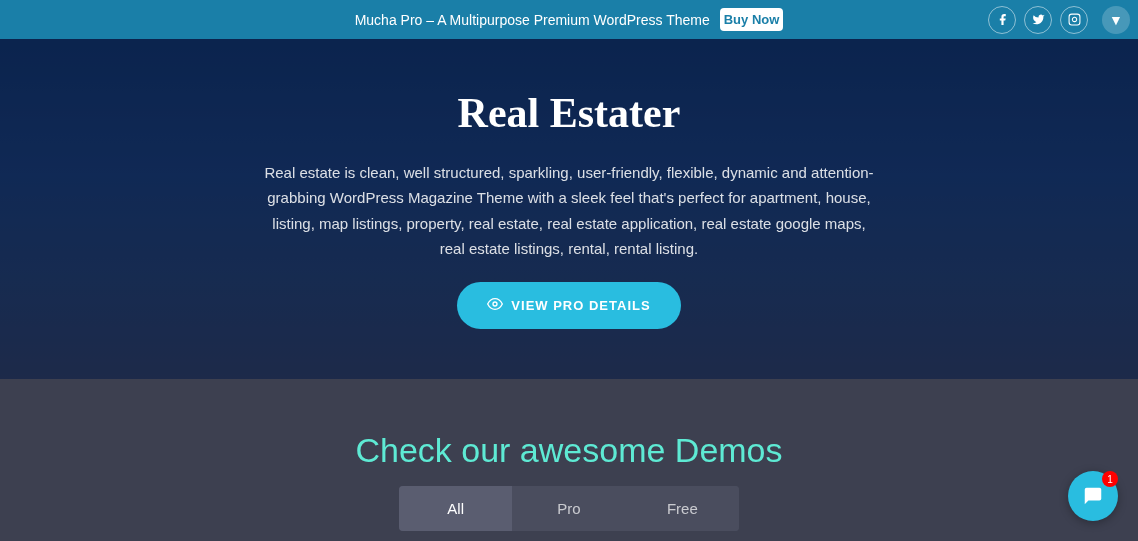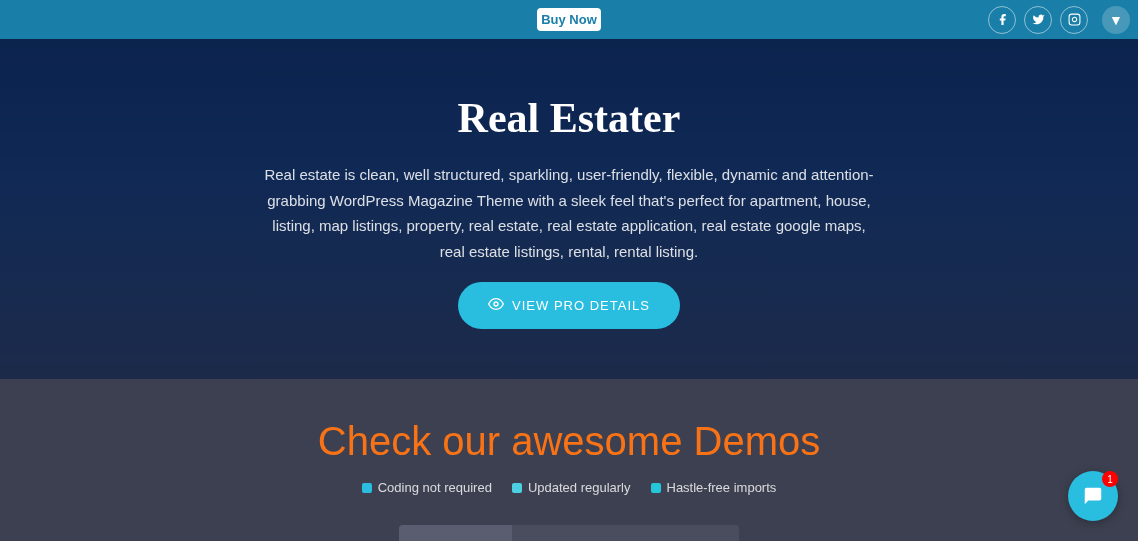--- a/index.html
+++ b/index.html
@@ -68,21 +68,21 @@
       justify-content: center;
     }
 
     
     .hero {
       background: linear-gradient(to bottom, #0d2d5a 0%, #1a3a6b 40%, #2a3f60 70%, #3a3d50 100%);
       min-height: 340px;
       display: flex;
       flex-direction: column;
       align-items: center;
-      justify-content: flex-end;
+      justify-content: space-between;
       padding: 50px 100px;
       text-align: center;
       position: relative;
       overflow: hidden;
     }
     .hero::before {
       content: '';
       position: absolute;
       inset: 0;
       background: rgba(10, 30, 70, 0.6);
@@ -103,43 +103,44 @@
       max-width: 620px;
       margin-bottom: 18px;
     }
     .view-pro-btn {
       background: #29bde0;
       color: #fff;
       border: none;
       border-radius: 30px;
       padding: 14px 30px;
       font-size: 13px;
-      font-weight: normal;
+      font-weight: bold;
       letter-spacing: 1px;
       text-transform: uppercase;
       cursor: pointer;
       display: flex;
       align-items: center;
       gap: 8px;
     }
     .view-pro-btn .eye-icon { font-size: 15px; }
 
     
     .demos-section {
       background: #3d4050;
       padding: 40px 0 0 0;
       display: flex;
       flex-direction: column;
       align-items: center;
     }
     .demos-title {
-      color: #f97316;
-      font-size: 40px;
+      color: #5eead4;
+      font-size: 34px;
       font-weight: 400;
       margin-bottom: 16px;
+      margin-top: 12px;
     }
     .demos-features {
       display: flex;
       gap: 20px;
       margin-bottom: 30px;
       align-items: center;
     }
     .feature-item {
       display: flex;
       align-items: center;
@@ -207,20 +208,21 @@
       border-radius: 50%;
       display: flex;
       align-items: center;
       justify-content: center;
     }
   </style>
 </head>
 <body>
 
 <div class="top-banner">
+  <span class="banner-text">Mucha Pro – A Multipurpose Premium WordPress Theme</span>
   <button class="buy-now-btn">Buy Now</button>
   <div class="social-icons">
     <div class="social-icon">
       <svg width="13" height="13" viewBox="0 0 24 24" fill="white">
           <path d="M18 2h-3a5 5 0 00-5 5v3H7v4h3v8h4v-8h3l1-4h-4V7a1 1 0 011-1h3z"></path>
         </svg>
     </div>
     <div class="social-icon">
       <svg width="13" height="13" viewBox="0 0 24 24" fill="white">
           <path d="M23 3a10.9 10.9 0 01-3.14 1.53 4.48 4.48 0 00-7.86 3v1A10.66 10.66 0 013 4s-4 9 5 13a11.64 11.64 0 01-7 2c9 5 20 0 20-11.5a4.5 4.5 0 00-.08-.83A7.72 7.72 0 0023 3z"></path>
@@ -246,34 +248,20 @@
           <path d="M1 12s4-8 11-8 11 8 11 8-4 8-11 8-11-8-11-8z"></path>
           <circle cx="12" cy="12" r="3"></circle>
         </svg>
     </span>
     <span>VIEW PRO DETAILS</span>
   </button>
 </div>
 
 <div class="demos-section">
   <h2 class="demos-title">Check our awesome Demos</h2>
-  <div class="demos-features">
-    <div class="feature-item">
-      <span class="feature-dot dot-blue"></span>
-      <span>Coding not required</span>
-    </div>
-    <div class="feature-item">
-      <span class="feature-dot dot-cyan"></span>
-      <span>Updated regularly</span>
-    </div>
-    <div class="feature-item">
-      <span class="feature-dot dot-teal"></span>
-      <span>Hastle-free imports</span>
-    </div>
-  </div>
   <div class="tabs-container">
     <button class="tab active">All</button>
     <button class="tab">Pro</button>
     <button class="tab">Free</button>
   </div>
 </div>
 
 <div class="chat-bubble">
   <span class="badge">1</span>
   <svg width="22" height="22" viewBox="0 0 24 24" fill="white">

